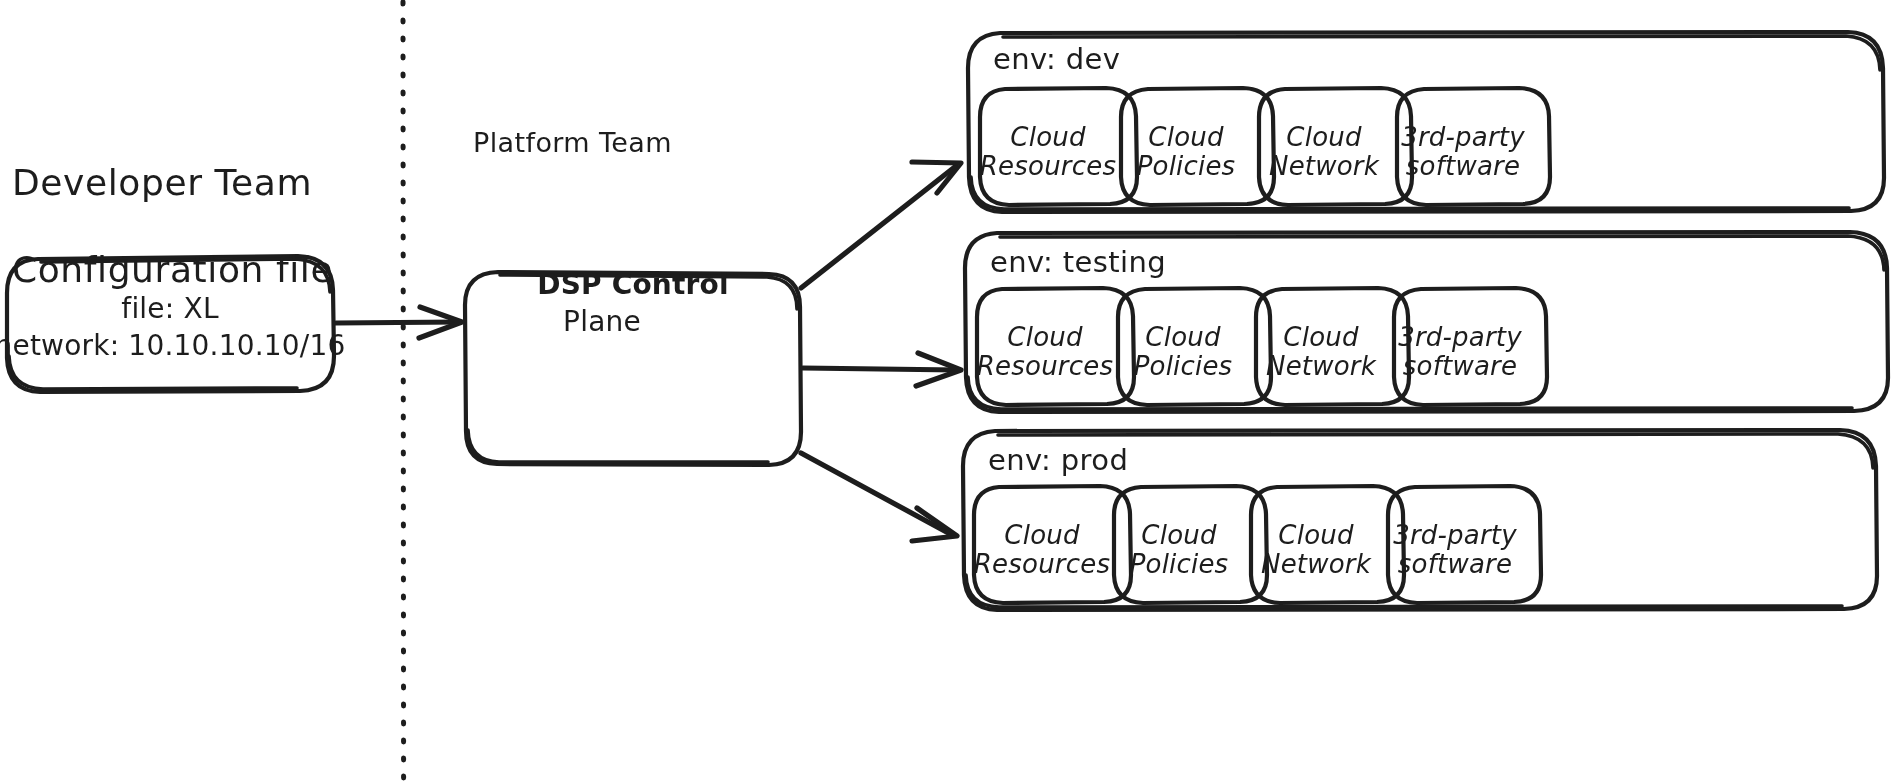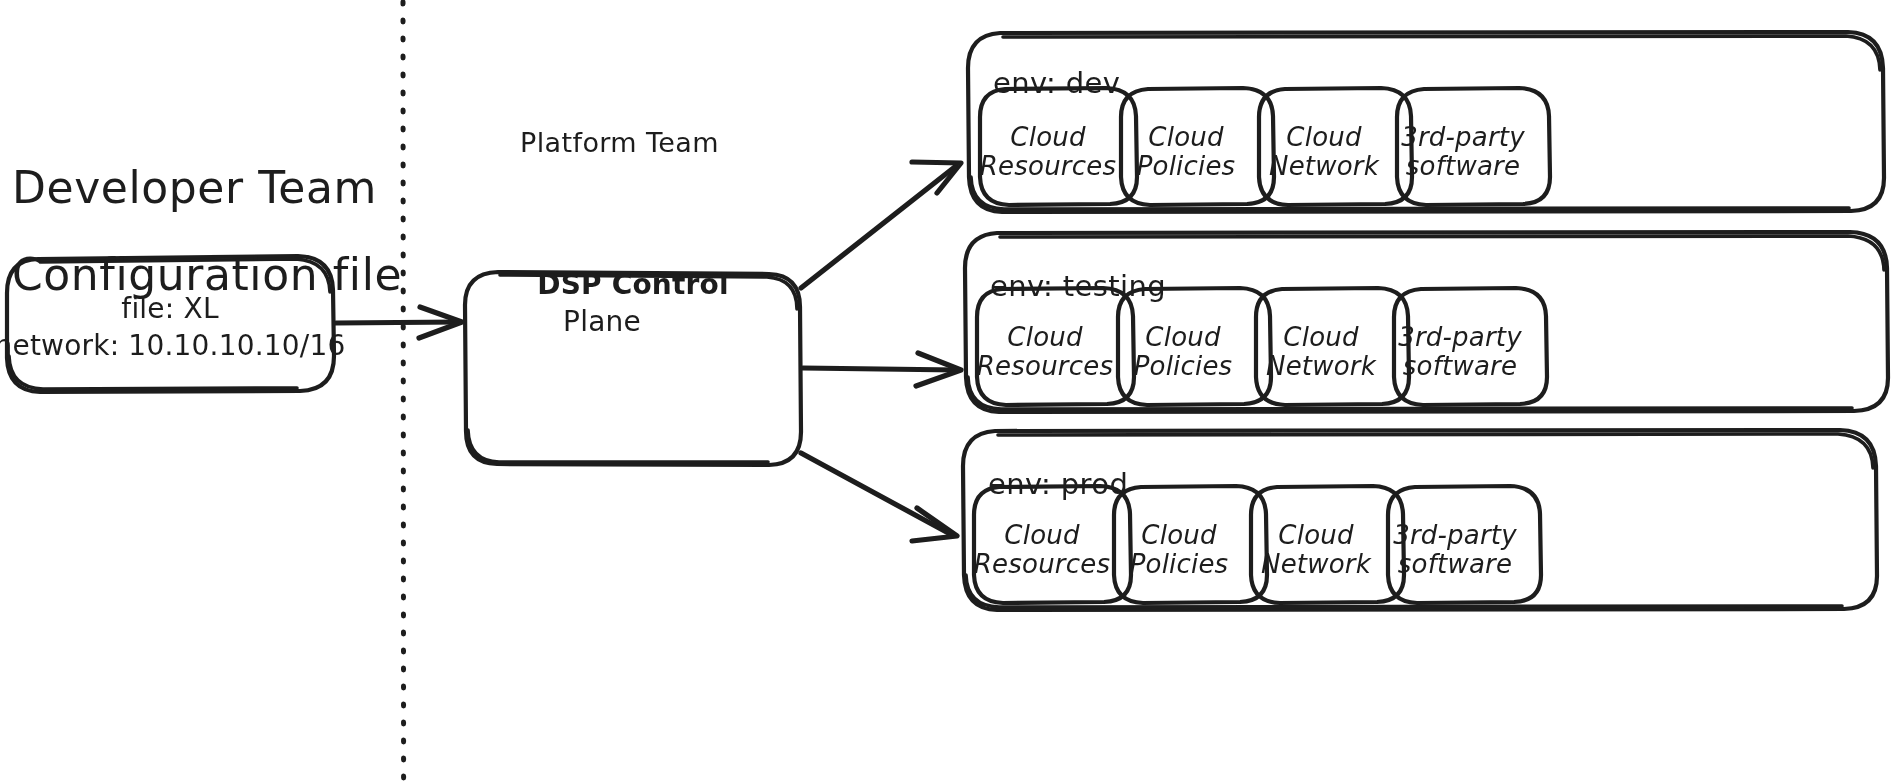--- a/index.html
+++ b/index.html
@@ -30,37 +30,36 @@
     font-family: "DejaVu Sans", sans-serif;
     line-height: 1.28;
     white-space: pre;
     letter-spacing: 0.2px;
   }
   .lbl-center {
     text-align: center;
     transform: translateX(-50%);
   }
   .heading {
-    font-size: 44px;
+    font-size: 36px;
     letter-spacing: 0.6px;
   }
   .section-note {
     font-size: 27px;
     letter-spacing: 0.4px;
   }
   .config-body {
     font-size: 28px;
   }
   .node-title {
     font-size: 28px;
   }
   .env-title {
     font-size: 29px;
     letter-spacing: 0.4px;
-    margin-top: 24px;
   }
   .cell-title {
     font-size: 26px;
     line-height: 1.42;
     font-style: italic;
   }
 </style>
 </head>
 <body>
 
@@ -149,21 +148,21 @@
       <path class="stk arw" d="M917 508 L957 536 L912 541"></path>
     </g>
   </svg>
 
   <div class="lbl heading" style="left:12px; top:160px;">Developer Team</div>
   <div class="lbl heading" style="left:12px; top:207px;margin-top:40px;">Configuration file</div>
 
   <div class="lbl config-body lbl-center" style="left:170px; top:291px;">file: XL</div>
   <div class="lbl config-body lbl-center" style="left:170px; top:328px;">network: 10.10.10.10/16</div>
 
-  <div class="lbl section-note" style="left:473px; top:126px;margin-left:47px;">Platform Team</div>
+  <div class="lbl section-note" style="left:473px; top:126px;">Platform Team</div>
 
   <div class="lbl node-title lbl-center" style="left:633px; top:267px;font-weight:bold;">DSP Control</div>
   <div class="lbl node-title lbl-center" style="left:602px; top:304px;">Plane</div>
 
   <div class="lbl env-title" style="left:993px; top:41px;">env: dev</div>
   <div class="lbl cell-title lbl-center" style="left:1048px; top:119px;">Cloud</div>
   <div class="lbl cell-title lbl-center" style="left:1048px; top:148px;">Resources</div>
   <div class="lbl cell-title lbl-center" style="left:1186px; top:119px;">Cloud</div>
   <div class="lbl cell-title lbl-center" style="left:1186px; top:148px;">Policies</div>
   <div class="lbl cell-title lbl-center" style="left:1324px; top:119px;">Cloud</div>

